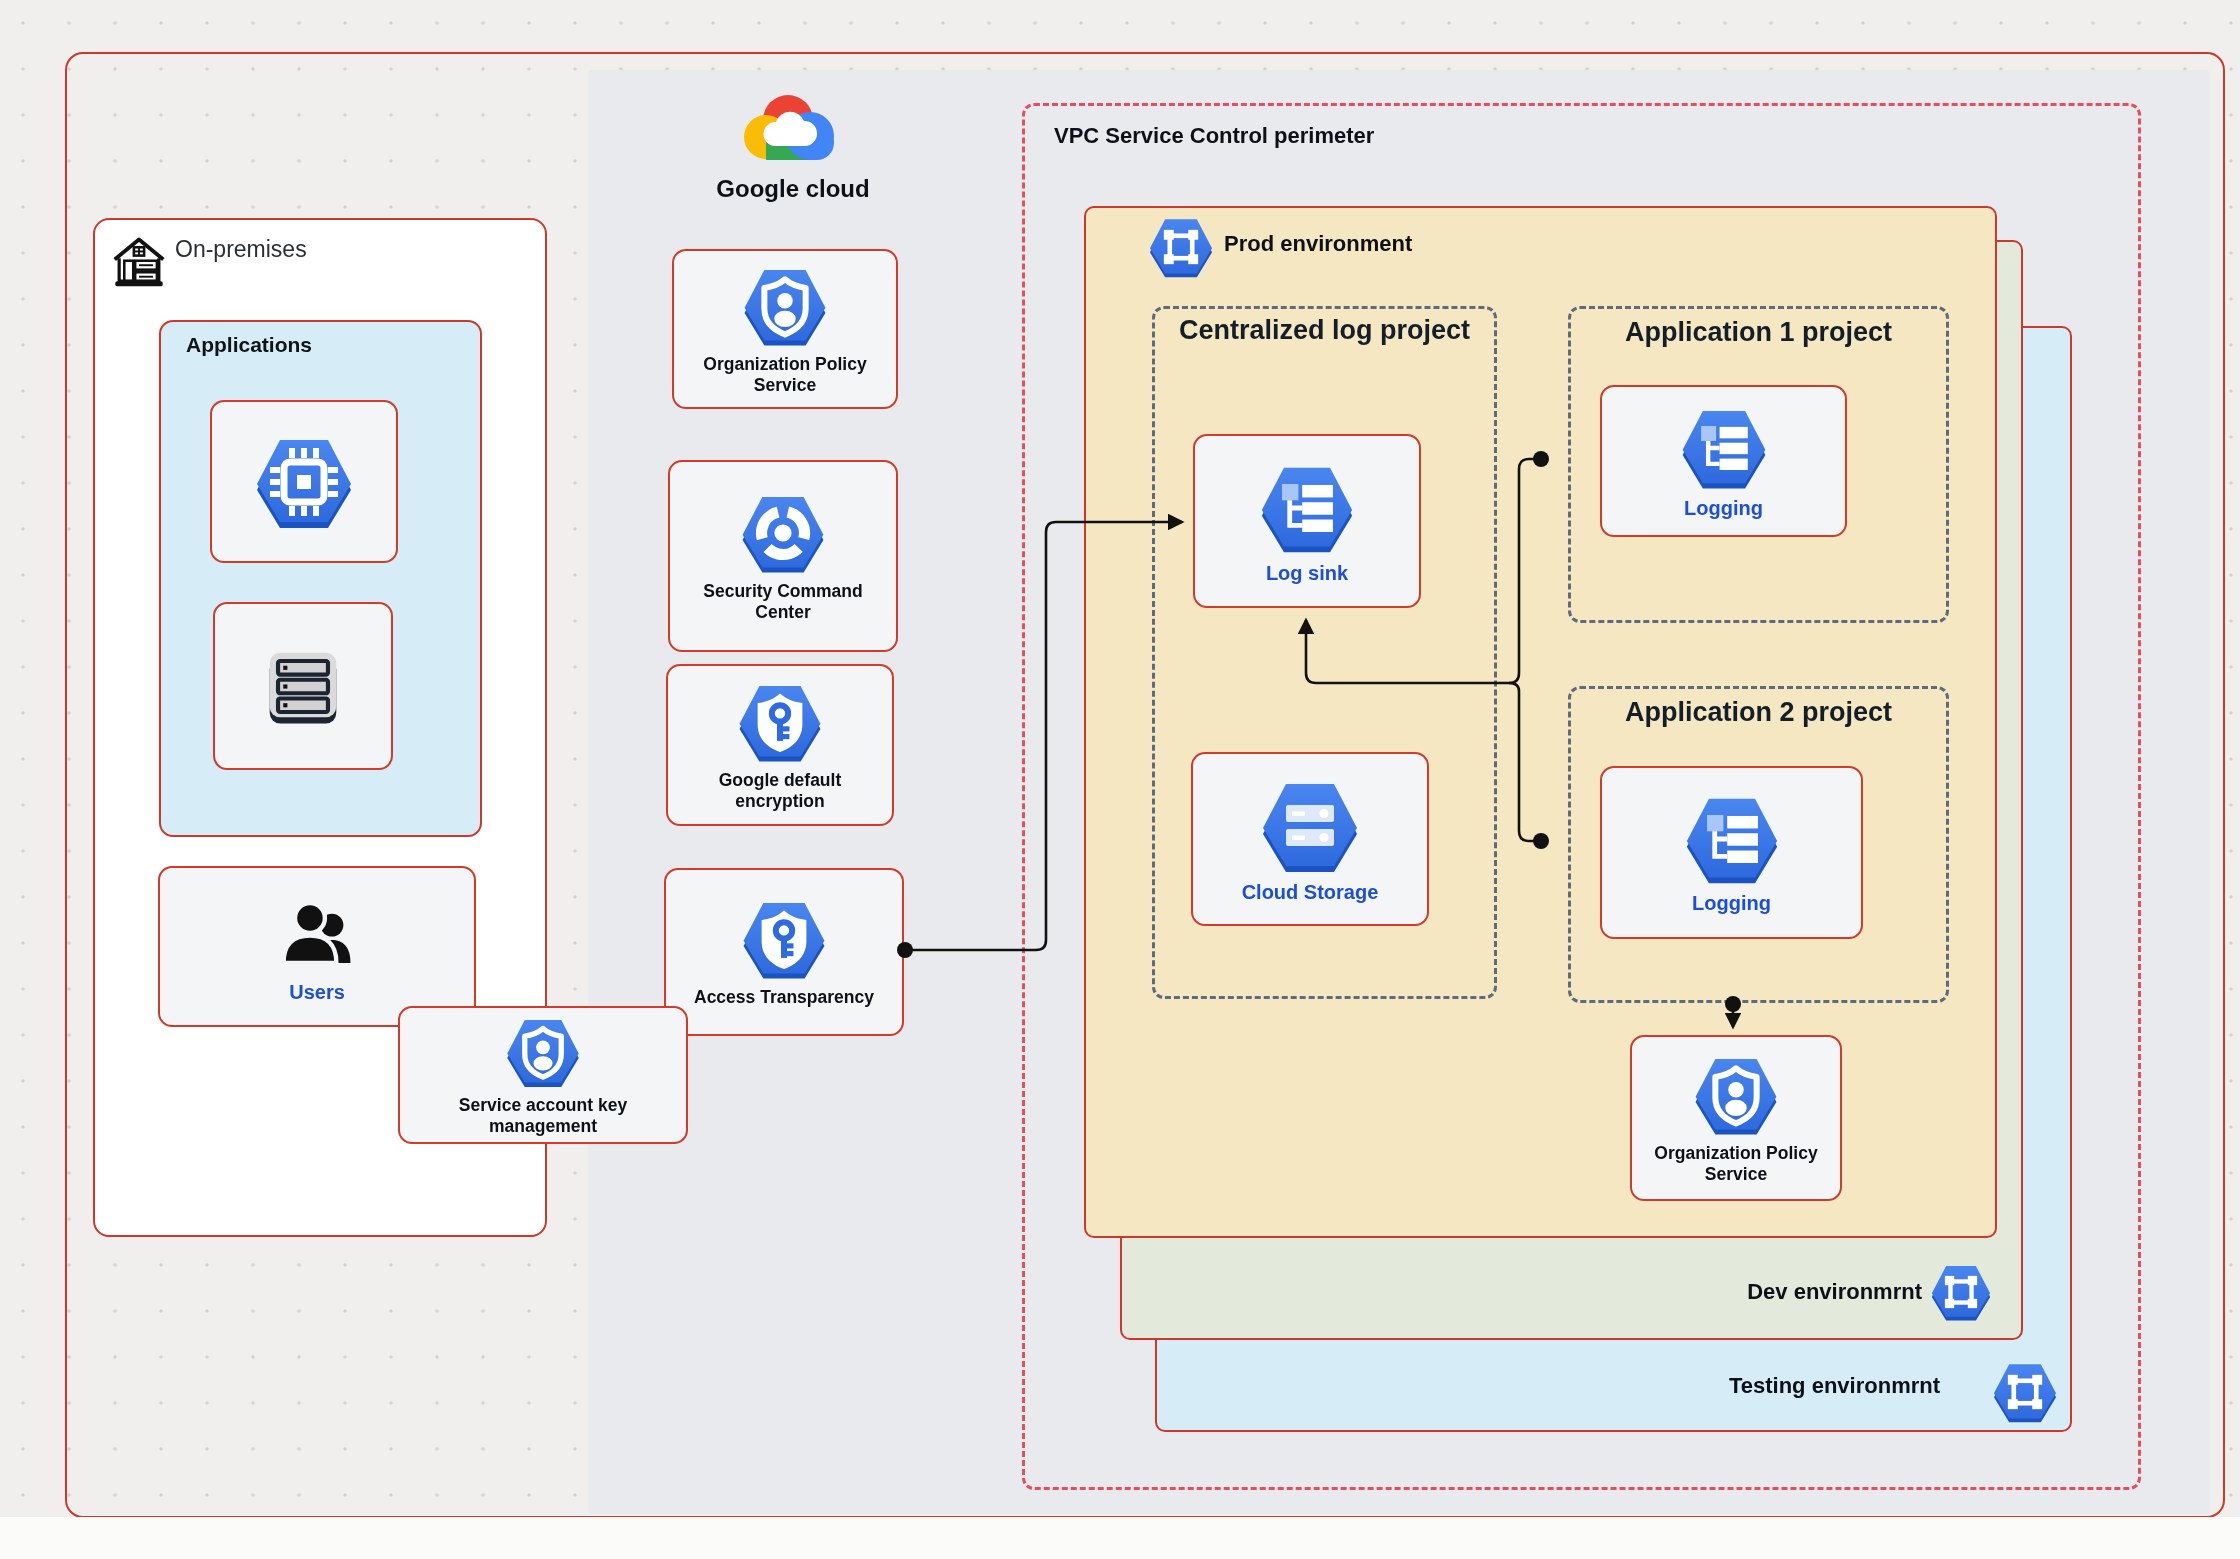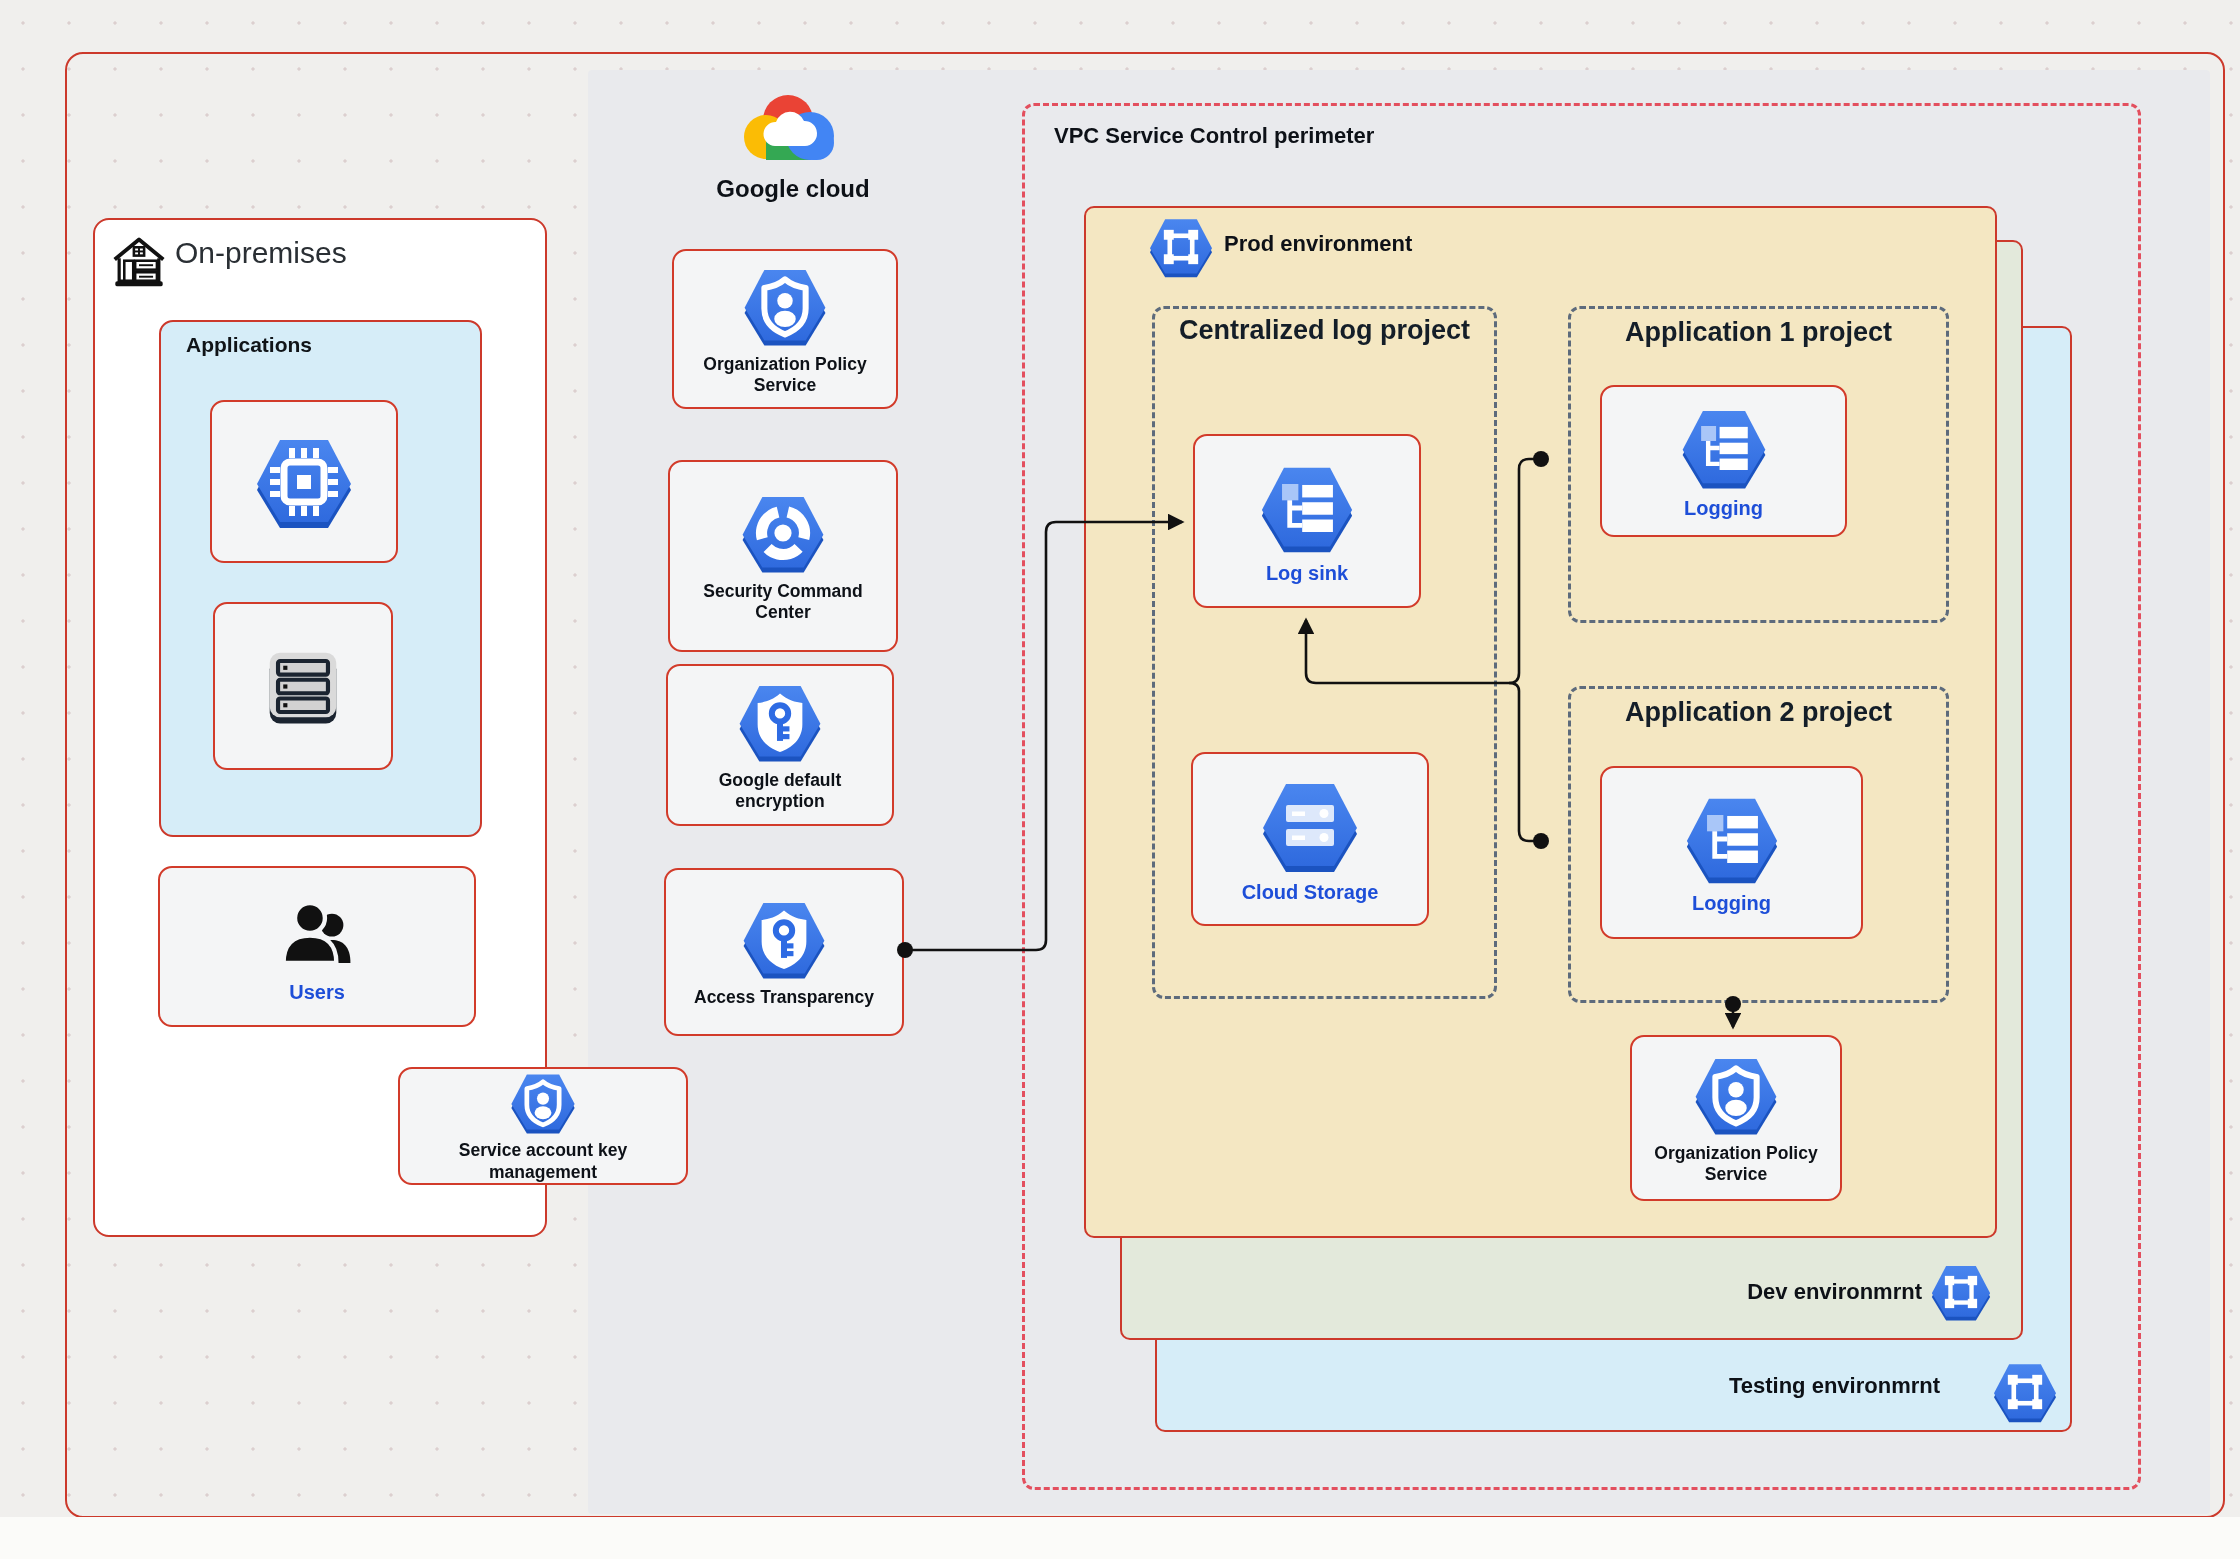--- a/index.html
+++ b/index.html
@@ -30,21 +30,21 @@
   .dash-label{font-weight:bold;font-size:27px;color:#141e28;text-align:center;}
   
   .env{border:2px solid #cc392b;border-radius:10px;box-sizing:border-box;}
   .env-prod{left:1084px;top:206px;width:913px;height:1032px;background:#f4e7c2;}
   .env-dev{left:1120px;top:240px;width:903px;height:1100px;background:#e3e9db;}
   .env-test{left:1155px;top:326px;width:917px;height:1106px;background:#d6edf8;}
   .vpc{left:1022px;top:103px;width:1119px;height:1387px;border:3px dashed #e34f5e;border-radius:12px;box-sizing:border-box;}
   .env-label{font-weight:bold;font-size:22px;color:#0d1117;white-space:nowrap;}
   .hex{display:block;}
   .big-label{font-weight:bold;font-size:22px;color:#0d1117;}
-  .plain-label{font-size:30px;color:#2a2f34;}
+  .plain-label{font-size:23px;color:#2a2f34;}
   svg.connector{left:0;top:0;width:2240px;height:1559px;pointer-events:none;z-index:40;}
 </style>
 </head>
 <body>
 
 <svg width="0" height="0" style="position:absolute" aria-hidden="true">
   <defs>
     <linearGradient id="hexg" x1="0" y1="0" x2="0" y2="1">
       <stop offset="0" stop-color="#4a86ef"></stop>
         <stop offset="1" stop-color="#2f6ade"></stop>
@@ -272,21 +272,21 @@
     <g fill="#111111">
       <circle cx="67" cy="41" r="13"></circle>
       <path d="M46,84 C46,65 55,58 67,58 C79,58 88,65 88,84 Z"></path>
       <circle cx="42" cy="33" r="17" stroke="#f4f5f6" stroke-width="5"></circle>
       <path d="M12,84 C12,61 25,53 42,53 C59,53 72,61 72,84 Z" stroke="#f4f5f6" stroke-width="5"></path>
     </g>
   </svg>
   <div class="lbl-lg">Users</div>
 </div>
 
-<div class="abs card" style="left:398px;top:1067px;width:290px;height:118px;z-index:5">
+<div class="abs card" style="left:398px;top:1006px;width:290px;height:138px;z-index:5">
   <svg class="hex" width="76" height="78" viewBox="0 0 100 100">
     <use href="#hexbase"></use>
       <use href="#g-shield-person"></use>
   </svg>
   <div class="lbl" style="max-width:240px">Service account key management</div>
 </div>
 
 <svg class="abs connector" viewBox="0 0 2240 1559">
   <defs>
     <marker id="arr" viewBox="0 0 10 10" refX="8.5" refY="5" markerWidth="6.5" markerHeight="6.5" orient="auto-start-reverse">

